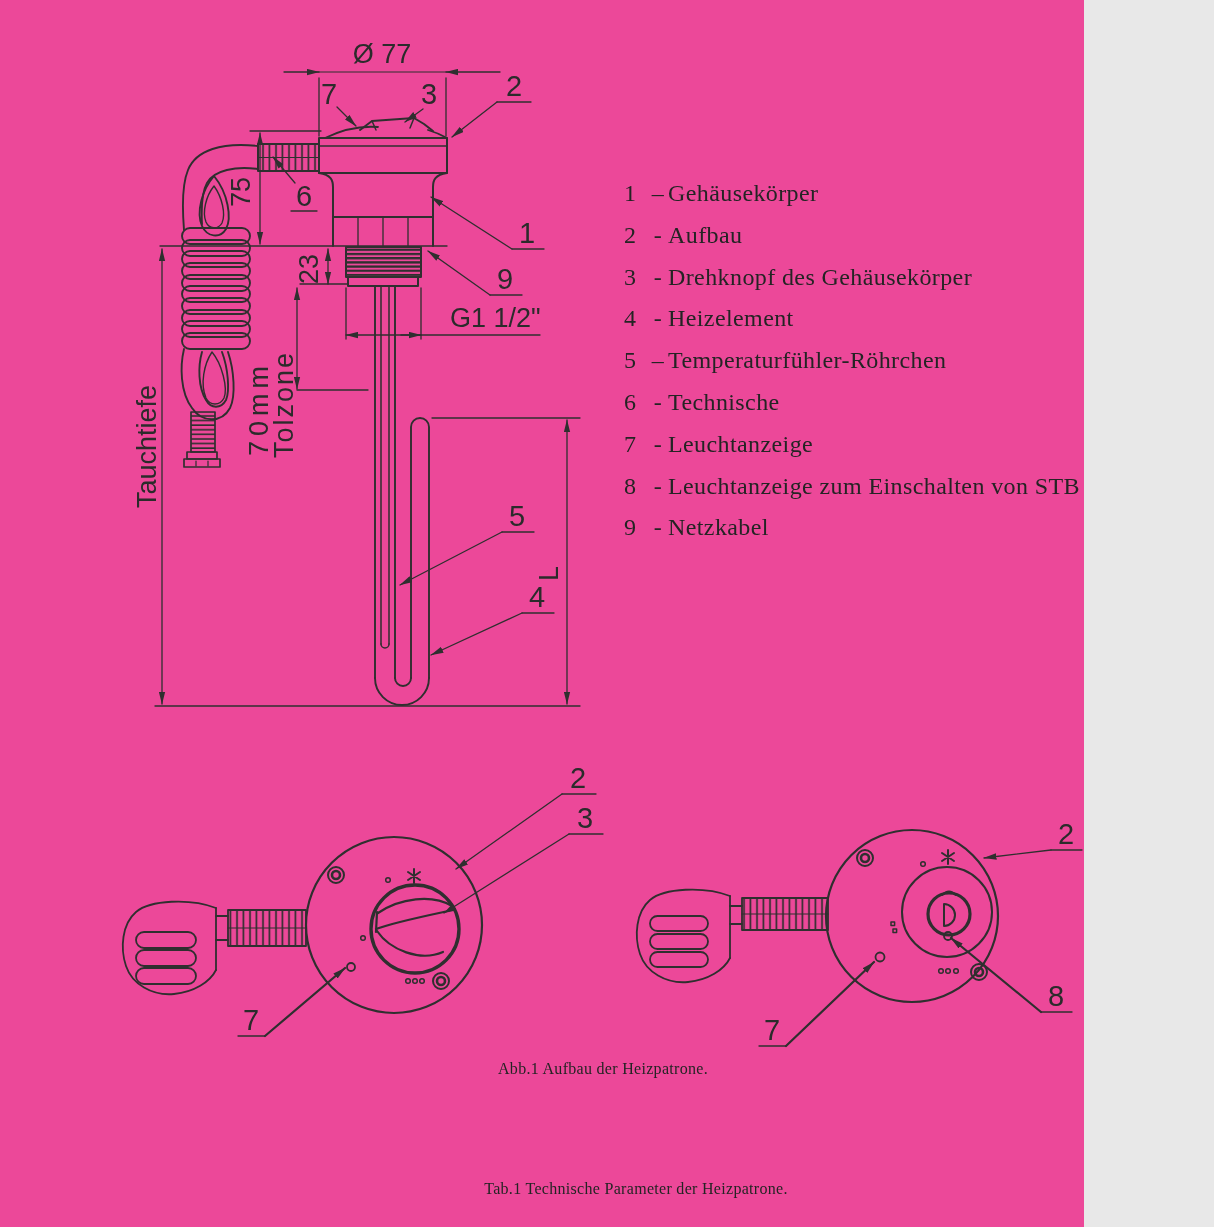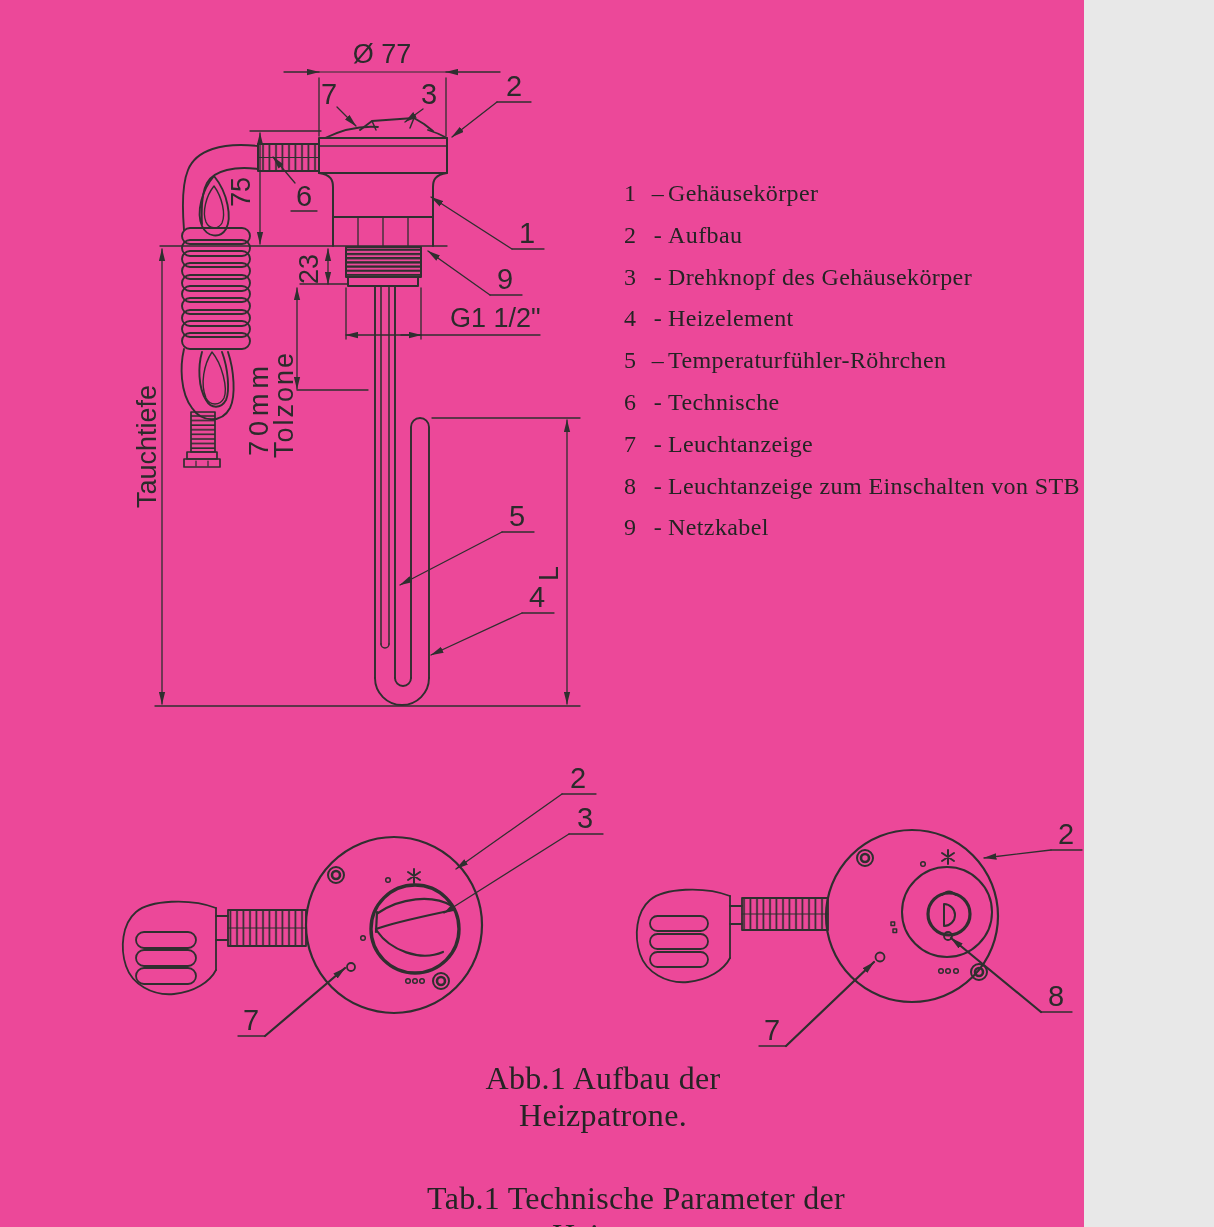--- a/index.html
+++ b/index.html
@@ -9,21 +9,21 @@
   }
   #drawing{position:absolute;left:0;top:0;}
   
   #legend{position:absolute;left:624px;top:180px;width:470px;}
   .legend-row{display:flex;align-items:baseline;height:41.8px;
     font-size:24px;color:#242424;letter-spacing:.4px;}
   .legend-num{width:24px;flex:0 0 auto;}
   .legend-sep{width:20px;flex:0 0 auto;text-align:center;}
   .legend-label{white-space:nowrap;}
   
-  .caption{position:absolute;text-align:center;font-size:32px;color:#242424;letter-spacing:.3px;}
+  .caption{position:absolute;text-align:center;font-size:16px;color:#242424;letter-spacing:.3px;}
   #caption-figure{left:433px;top:1060px;width:340px;}
   #caption-table{left:416px;top:1180px;width:440px;}
   
   text.callout{font-family:"Liberation Sans", sans-serif;font-size:29px;fill:#2b2b2b;}
   text.dim{font-family:"Liberation Sans", sans-serif;font-size:27px;fill:#2b2b2b;}
 </style>
 </head>
 <body>
 
 <div id="page">

